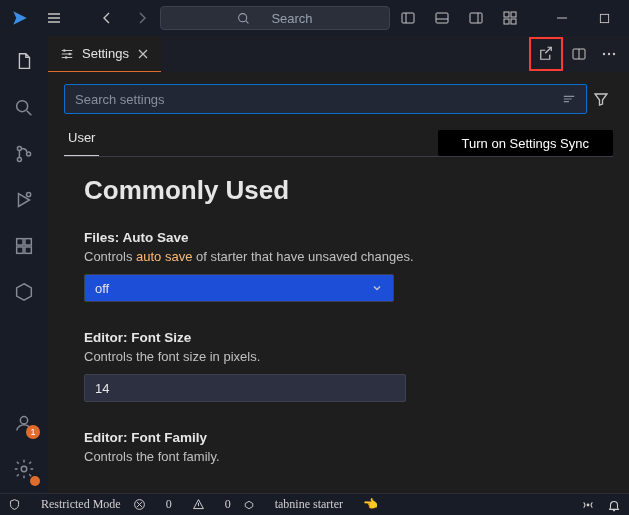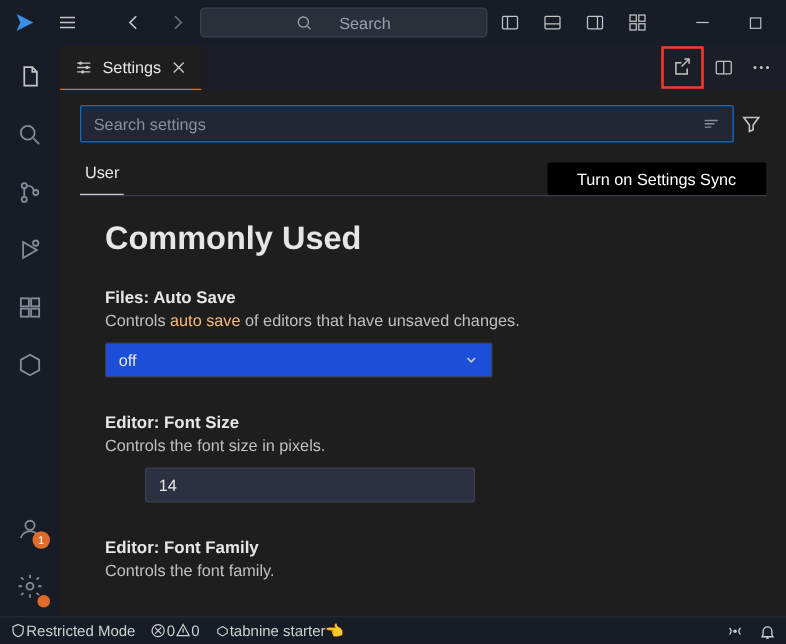--- a/index.html
+++ b/index.html
@@ -145,39 +145,39 @@
   .setting-desc a { color:#fdba74; text-decoration:none; cursor:pointer;}
   .select {
     width:310px; height:28px;
     background:#1d4ed8;
     border:1px solid #3c4150;
     display:flex;align-items:center;justify-content:space-between;
     padding:0 10px; border-radius:2px; cursor:pointer;
     color:#e6e6e6;
   }
   .numinput {
-    width:264px; height:28px;
+    width:322px; height:28px;
     background:#2c3040;
     border:1px solid #3c4150;
     color:#e6e6e6;
     padding:0 10px; border-radius:2px;
-    display:flex;align-items:center;margin-left:32px;
+    display:flex;align-items:center;
   }
   
   .statusbar {
     height:22px;
     background:#181c26;
     display:flex;align-items:center;
     font-size:12px;
     color:#d0d0d0;
     padding:0 8px;
     gap:12px;
     border-top:1px solid #2a2d36;
   }
-  .statusbar .status-item { display:flex;align-items:center;gap:0;cursor:pointer;}
+  .statusbar .status-item { display:flex;align-items:center;gap:20px;cursor:pointer;font-family:Liberation Serif, serif;}
   .statusbar .spacer{flex:1;}
   svg { display:block; }
 </style>
 </head>
 <body>
 
 <div class="titlebar">
   <div class="tb-left">
     <div class="icon-btn">
       <svg width="18" height="18" viewBox="0 0 24 24">
@@ -379,21 +379,21 @@
         <div class="scope-spacer"></div>
         <div class="sync-btn">Turn on Settings Sync</div>
       </div>
 
       <div class="section">
         <h1>Commonly Used</h1>
 
         <div class="setting">
           <div class="setting-title">Files: Auto Save</div>
           <div class="setting-desc">
-            <span>Controls </span><a>auto save</a><span> of editors that have unsaved changes.</span>
+            <span>Controls </span><a>auto save</a><span> of starter that have unsaved changes.</span>
           </div>
           <div class="select">
             <span>off</span>
             <span>
               <svg width="12" height="12" viewBox="0 0 12 12">
                   <path fill="none" stroke="#c5c5c5" stroke-width="1.4" d="M3 4.5 6 7.5 9 4.5"></path>
                 </svg>
             </span>
           </div>
         </div>

